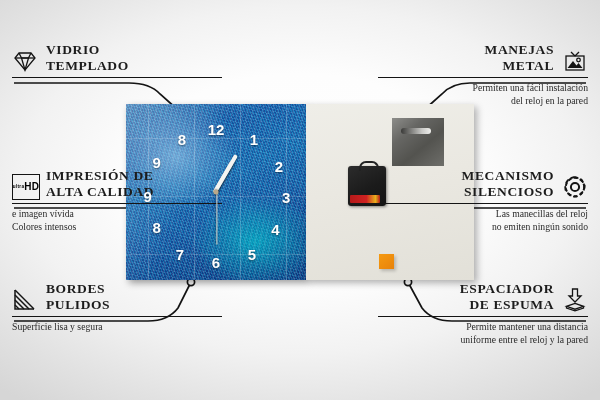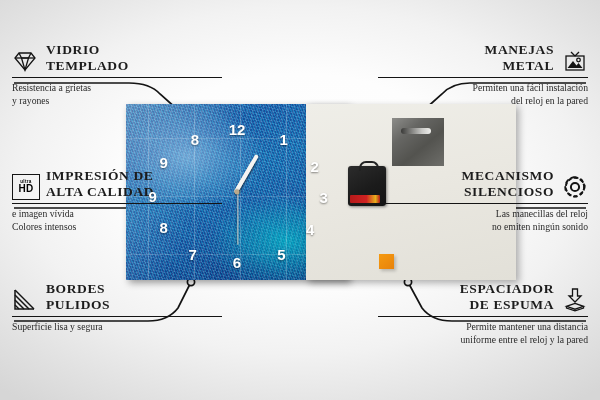--- a/index.html
+++ b/index.html
@@ -12,21 +12,21 @@
   #stage{
     position:relative;width:600px;height:400px;
     background:
       radial-gradient(ellipse 75% 70% at 50% 45%, #ffffff 0%, #fdfdfd 38%, #f2f2f2 62%, #e3e3e3 82%, #d6d6d6 100%);
     overflow:hidden;
   }
   
   .product{
     position:absolute;left:126px;top:104px;width:348px;height:176px;
   }
-  .panel{position:absolute;top:0;height:176px;padding-left:42px;}
+  .panel{position:absolute;top:0;height:176px;}
   .clock{
     left:0;width:180px;
     background:
       radial-gradient(ellipse 60% 45% at 72% 78%, rgba(0,220,220,.55) 0%, rgba(0,150,200,0) 58%),
       radial-gradient(ellipse 55% 50% at 28% 30%, rgba(150,200,235,.60) 0%, rgba(60,120,200,0) 62%),
       repeating-linear-gradient(68deg, rgba(0,255,230,.17) 0px, rgba(0,255,230,.17) 1px, rgba(0,0,60,.16) 1px, rgba(0,0,60,.16) 2.4px),
       repeating-linear-gradient(12deg, rgba(255,255,255,.10) 0px, rgba(255,255,255,.10) 1px, rgba(0,30,90,.10) 1px, rgba(0,30,90,.10) 3px),
       linear-gradient(160deg,#3f7fc4 0%, #1f63b8 22%, #1e72c0 42%, #1c5fb2 62%, #15499a 82%, #123f8c 100%);
     box-shadow:3px 3px 7px rgba(0,0,0,.38);
   }
@@ -90,21 +90,21 @@
   .right .co-head{justify-content:flex-end;}
   .co-title{
     font-family:"Liberation Serif",serif;font-weight:700;font-size:13.5px;
     letter-spacing:.6px;color:#1c1c1c;line-height:1.18;text-transform:uppercase;
   }
   .rule{height:1.6px;background:#141414;margin:3px 0 4px 0;}
   .co-sub{font-size:9.7px;color:#2a2a2a;line-height:1.32;font-family:"Liberation Serif",serif;}
   .ico{width:26px;height:26px;flex:0 0 26px;}
   .ico svg{display:block;width:26px;height:26px;}
   .hd-box{
-    width:26px;height:24px;border:1.6px solid #141414;display:flex;flex-direction:column;
+    width:26px;height:24px;border:1.6px solid #141414;display:flex;flex-direction:row;
     align-items:center;justify-content:center;line-height:1;
   }
   .hd-box .u{font-size:4.6px;font-weight:700;font-family:"Liberation Sans",sans-serif;letter-spacing:.3px;}
   .hd-box .h{font-size:10px;font-weight:700;font-family:"Liberation Sans",sans-serif;letter-spacing:.2px;}
   svg.lines{position:absolute;left:0;top:0;width:600px;height:400px;pointer-events:none;}
 </style>
 </head>
 <body>
 
 <div id="stage">
@@ -174,24 +174,20 @@
               <path d="M9.5,10 L16.5,10"></path>
         </g>
           </svg>
       </span>
       <div class="co-title">
         <div>VIDRIO</div>
         <div>TEMPLADO</div>
       </div>
     </div>
     <div class="rule"></div>
-    <div class="co-sub">
-      <div>Resistencia a grietas</div>
-      <div>y rayones</div>
-    </div>
   </div>
 
   <div class="callout left" style="top:168px">
     <div class="co-head">
       <span class="ico">
         <span class="hd-box">
           <span class="u">ultra</span>
           <span class="h">HD</span>
         </span>
       </span>

